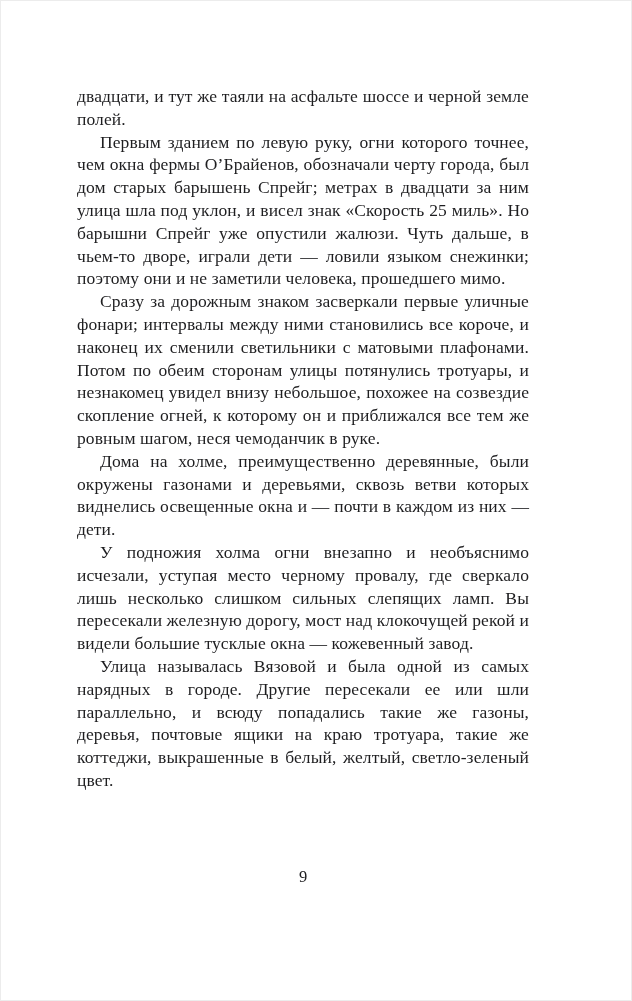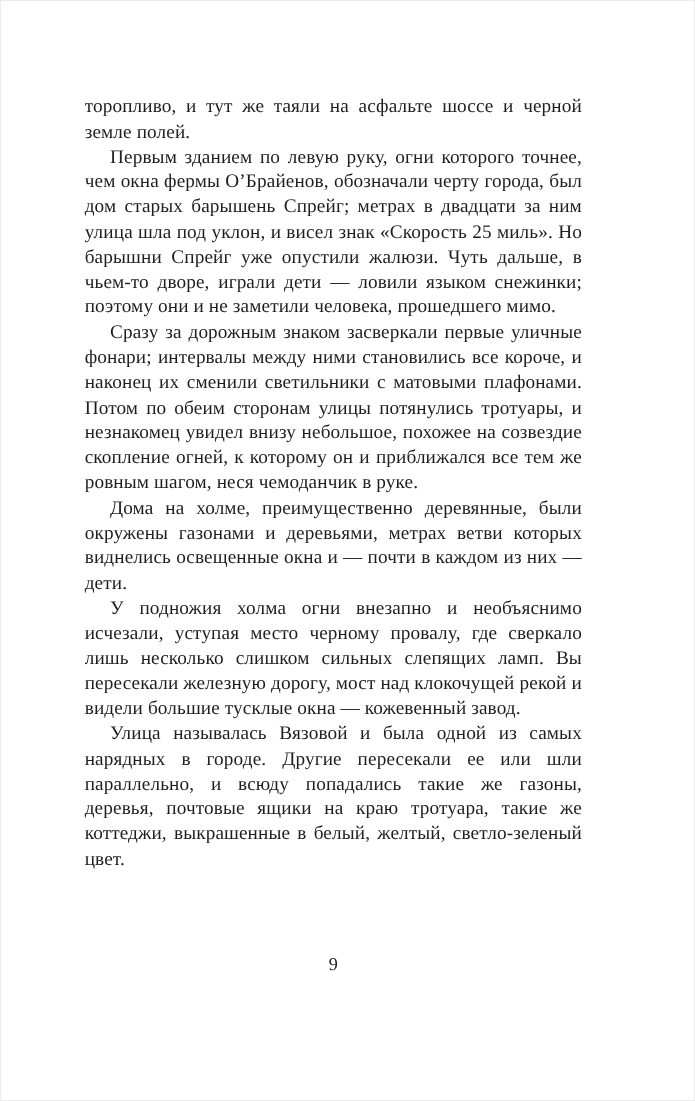--- a/index.html
+++ b/index.html
@@ -49,21 +49,21 @@
       text-align: center;
       font-size: 16.5px;
       color: #1e1e20;
     }
   </style>
 </head>
 <body>
 
 <div class="book-page">
   <main class="text-block">
-    <p class="para continuation">торопливо, и тут же таяли на асфальте шоссе и черной земле полей.</p>
+    <p class="para continuation">двадцати, и тут же таяли на асфальте шоссе и черной земле полей.</p>
     <p class="para">Первым зданием по левую руку, огни которого точнее, чем окна фермы О’Брайенов, обозначали черту города, был дом старых барышень Спрейг; метрах в двадцати за ним улица шла под уклон, и висел знак «Скорость 25 миль». Но барышни Спрейг уже опустили жалюзи. Чуть дальше, в чьем-то дворе, играли дети — ловили языком снежинки; поэтому они и не заметили человека, прошедшего мимо.</p>
     <p class="para">Сразу за дорожным знаком засверкали первые уличные фонари; интервалы между ними становились все короче, и наконец их сменили светильники с матовыми плафонами. Потом по обеим сторонам улицы потянулись тротуары, и незнакомец увидел внизу небольшое, похожее на созвездие скопление огней, к которому он и приближался все тем же ровным шагом, неся чемоданчик в руке.</p>
-    <p class="para">Дома на холме, преимущественно деревянные, были окружены газонами и деревьями, метрах ветви которых виднелись освещенные окна и — почти в каждом из них — дети.</p>
+    <p class="para">Дома на холме, преимущественно деревянные, были окружены газонами и деревьями, сквозь ветви которых виднелись освещенные окна и — почти в каждом из них — дети.</p>
     <p class="para">У подножия холма огни внезапно и необъяснимо исчезали, уступая место черному провалу, где сверкало лишь несколько слишком сильных слепящих ламп. Вы пересекали железную дорогу, мост над клокочущей рекой и видели большие тусклые окна — кожевенный завод.</p>
     <p class="para">Улица называлась Вязовой и была одной из самых нарядных в городе. Другие пересекали ее или шли параллельно, и всюду попадались такие же газоны, деревья, почтовые ящики на краю тротуара, такие же коттеджи, выкрашенные в белый, желтый, светло-зеленый цвет.</p>
   </main>
   <footer class="page-number">9</footer>
 </div>
 
 </body></html>

